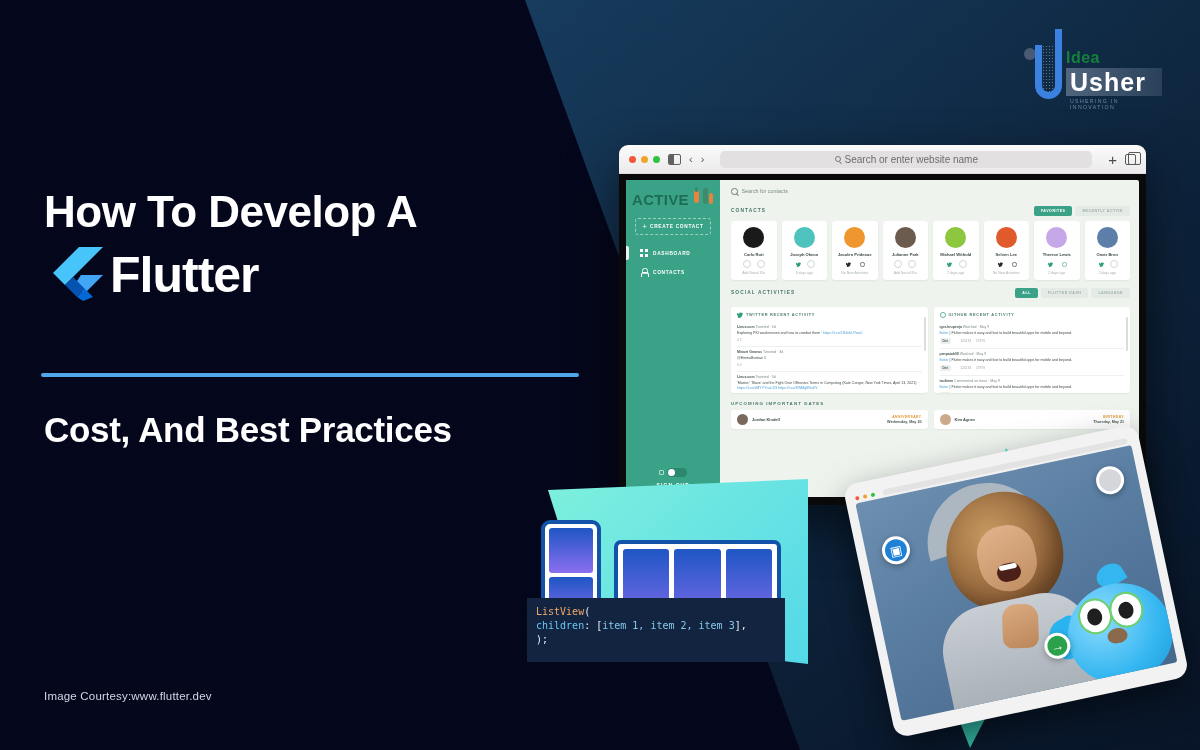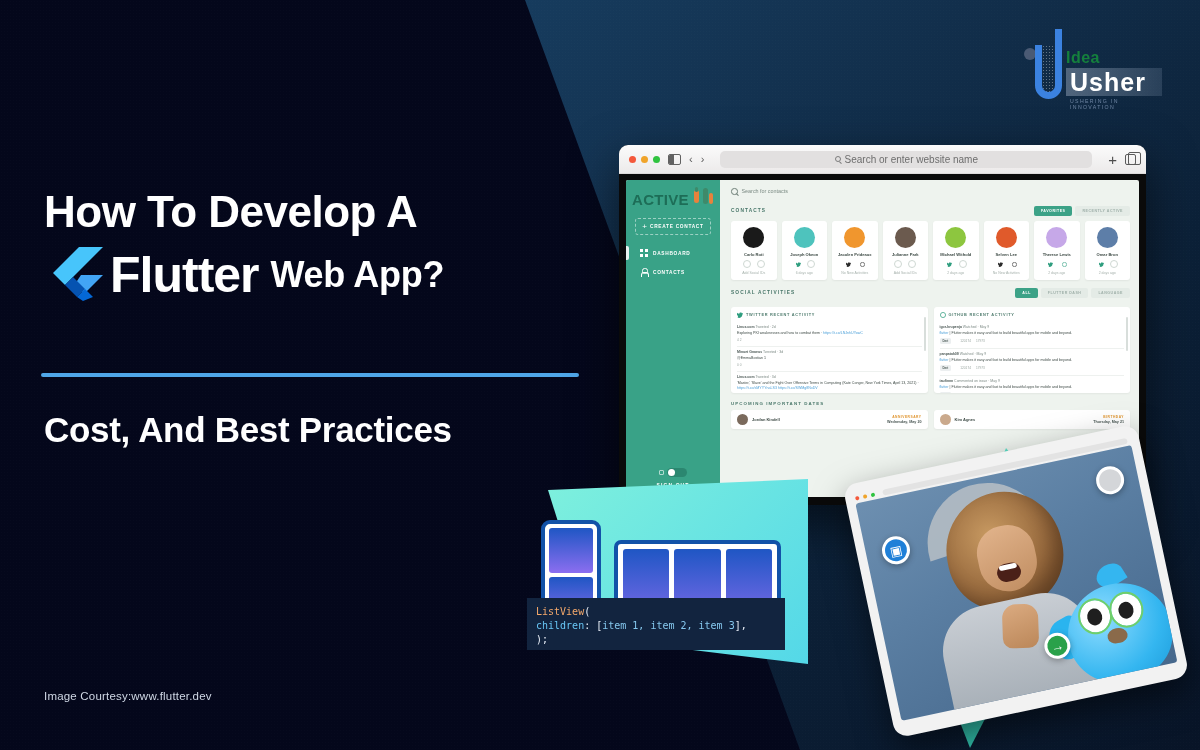--- a/index.html
+++ b/index.html
@@ -254,21 +254,21 @@
   }
   .wf-tab {
     position: absolute; left: 614px; top: 540px; width: 167px; height: 102px;
     border: 4px solid #1252a8; border-radius: 7px; background: #fff; padding: 5px;
     display: flex; gap: 5px;
   }
   .wf-cell { flex: 1; border-radius: 3px; background: linear-gradient(180deg,#1f56c4,#8b6ef0); }
   .wf-phone .wf-cell { flex: none; height: 45px; }
 
   .code-box {
-    position: absolute; left: 527px; top: 598px; width: 258px; height: 52px;
+    position: absolute; left: 527px; top: 598px; width: 258px; height: 64px;
     background: #12243f; padding: 7px 9px;
     font-family: "DejaVu Sans Mono", monospace; font-size: 10px; line-height: 14px;
   }
   .c-fn { color: #f3a86b; }
   .c-p { color: #e8eef7; }
   .c-kw { color: #68c6f5; }
   .c-id { color: #86c8ee; margin-top: 44px; }
 
   
   .tablet-wrap {
@@ -362,21 +362,20 @@
   <div class="headline">
     <div class="h-line1">How To Develop A</div>
     <div class="h-line2">
       <svg class="flutter-logo" viewBox="0 0 60 60">
         <polygon points="34,2 58,2 20,40 8,28" fill="#47c5fb"></polygon>
         <polygon points="36,30 58,30 40,48 28,42" fill="#42a5f5"></polygon>
         <polygon points="20,40 28,32 40,44 32,52" fill="#0553b1"></polygon>
         <polygon points="32,52 40,44 48,52 38,56" fill="#0468d7"></polygon>
       </svg>
       <div class="h-flutter">Flutter</div>
-      <div class="h-webapp">Web App?</div>
     </div>
   </div>
   <div class="rule"></div>
   <div class="h-sub">Cost, And Best Practices</div>
   <div class="credit">Image Courtesy:www.flutter.dev</div>
 
   <div class="browser">
     <div class="chrome">
       <div class="dots">
         <div class="dot r"></div>

